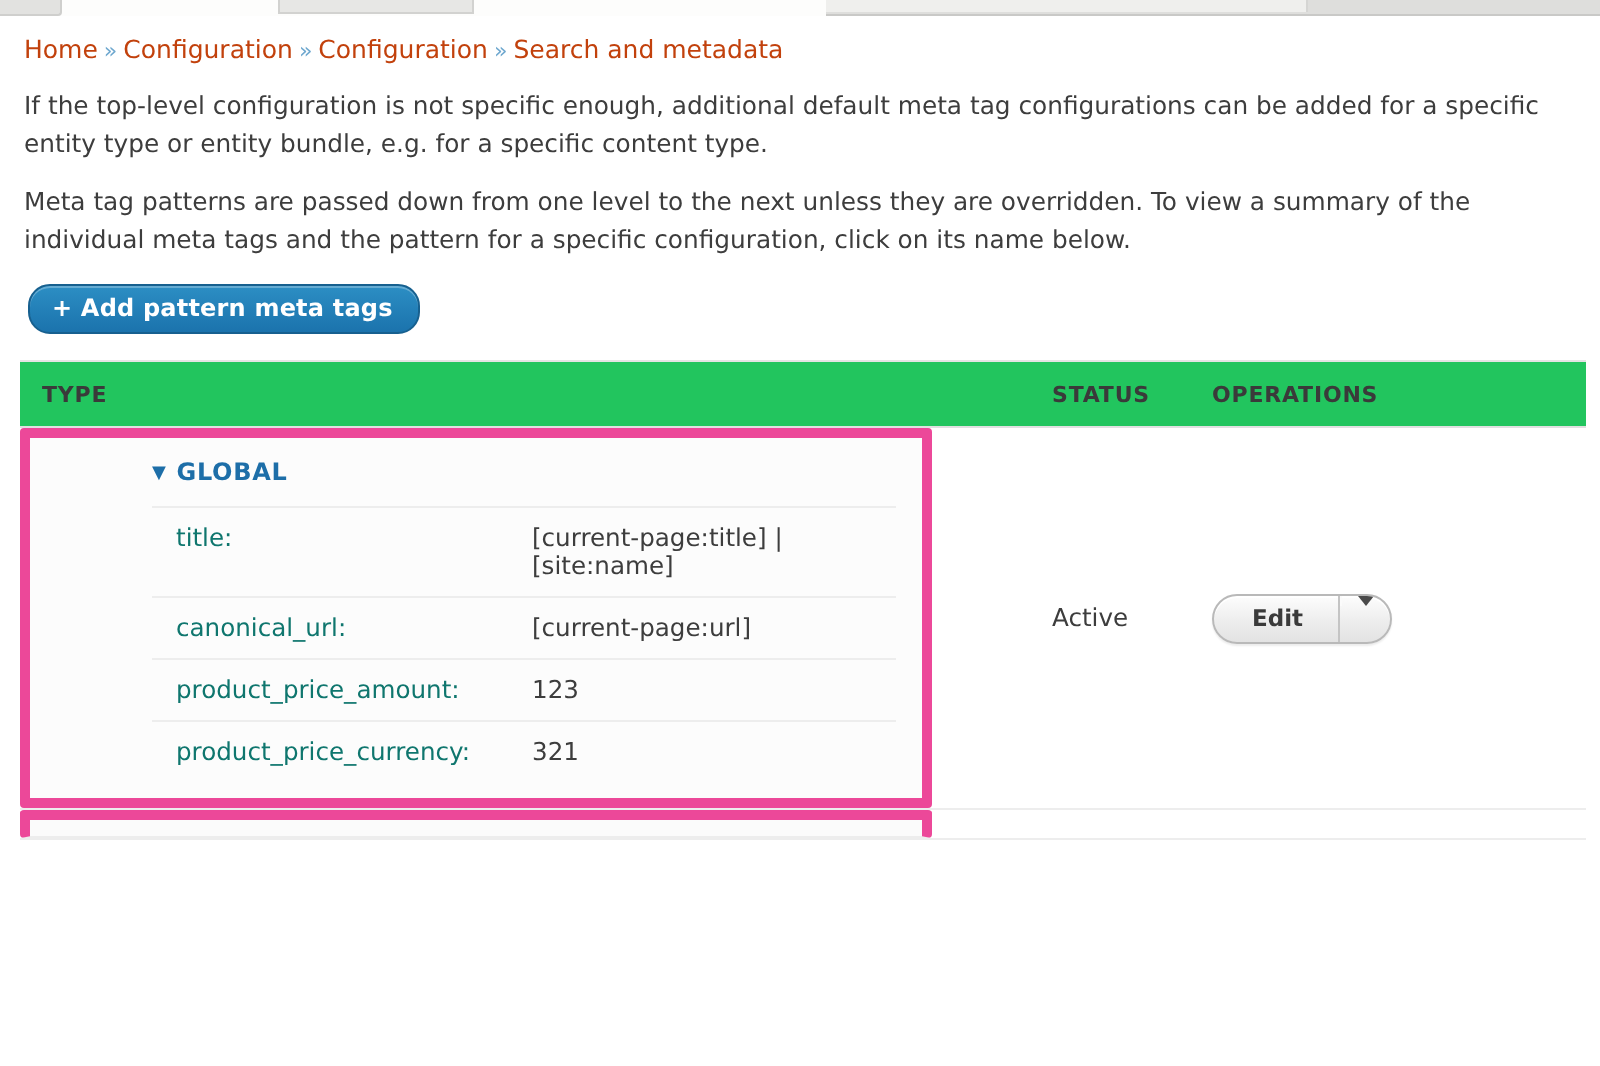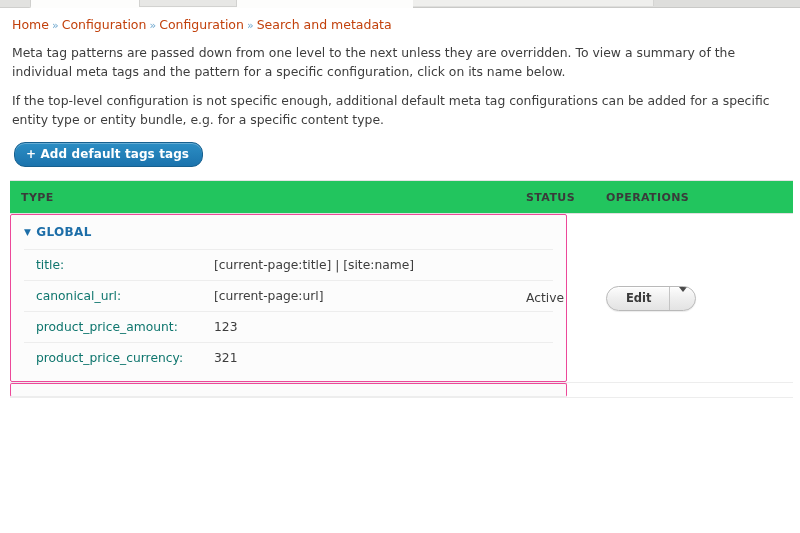--- a/index.html
+++ b/index.html
@@ -146,25 +146,26 @@
   td.c-type { padding: 17px 0 17px 11px; }
   td.c-status {
     font-size: 12.3px;
     color: #3d3d3d;
     padding-left: 1px;
   }
   td.c-ops { padding-left: 1px; }
 
   
   .panel {
-    border: 1px solid #ec4899;
+    border: 5px solid #ec4899;
     background: #fcfcfc;
     border-radius: 2px;
-    width: 557px;
+    width: 456px;
     box-sizing: border-box;
+    padding-left: 48px;
   }
   .panel-summary {
     padding: 10px 12px 10px 13px;
     font-size: 12px;
     font-weight: bold;
     color: #1d6ea8;
     letter-spacing: 0.35px;
     cursor: pointer;
     text-transform: uppercase;
     user-select: none;
@@ -249,26 +250,26 @@
   </div>
 </div>
 
 <div class="page">
 
   <div class="breadcrumb">
     <a href="#">Home</a><span class="sep">»</span><a href="#">Configuration</a><span class="sep">»</span><a href="#">Configuration</a><span class="sep">»</span><a href="#">Search and metadata</a>
   </div>
 
   <div class="intro">
+    <p>If the top-level configuration is not specific enough, additional default meta tag configurations can be added for a specific entity type or entity bundle, e.g. for a specific content type.</p>
     <p>Meta tag patterns are passed down from one level to the next unless they are overridden. To view a summary of the individual meta tags and the pattern for a specific configuration, click on its name below.</p>
-    <p>If the top-level configuration is not specific enough, additional default meta tag configurations can be added for a specific entity type or entity bundle, e.g. for a specific content type.</p>
   </div>
 
   <div class="action-bar">
-    <span class="btn-add">+ Add default tags tags</span>
+    <span class="btn-add">+ Add pattern meta tags</span>
   </div>
 
   <div class="table-wrap">
     <table class="mt">
       <thead>
         <tr>
           <th class="c-type">TYPE</th>
           <th class="c-status">STATUS</th>
           <th class="c-ops">OPERATIONS</th>
         </tr>

